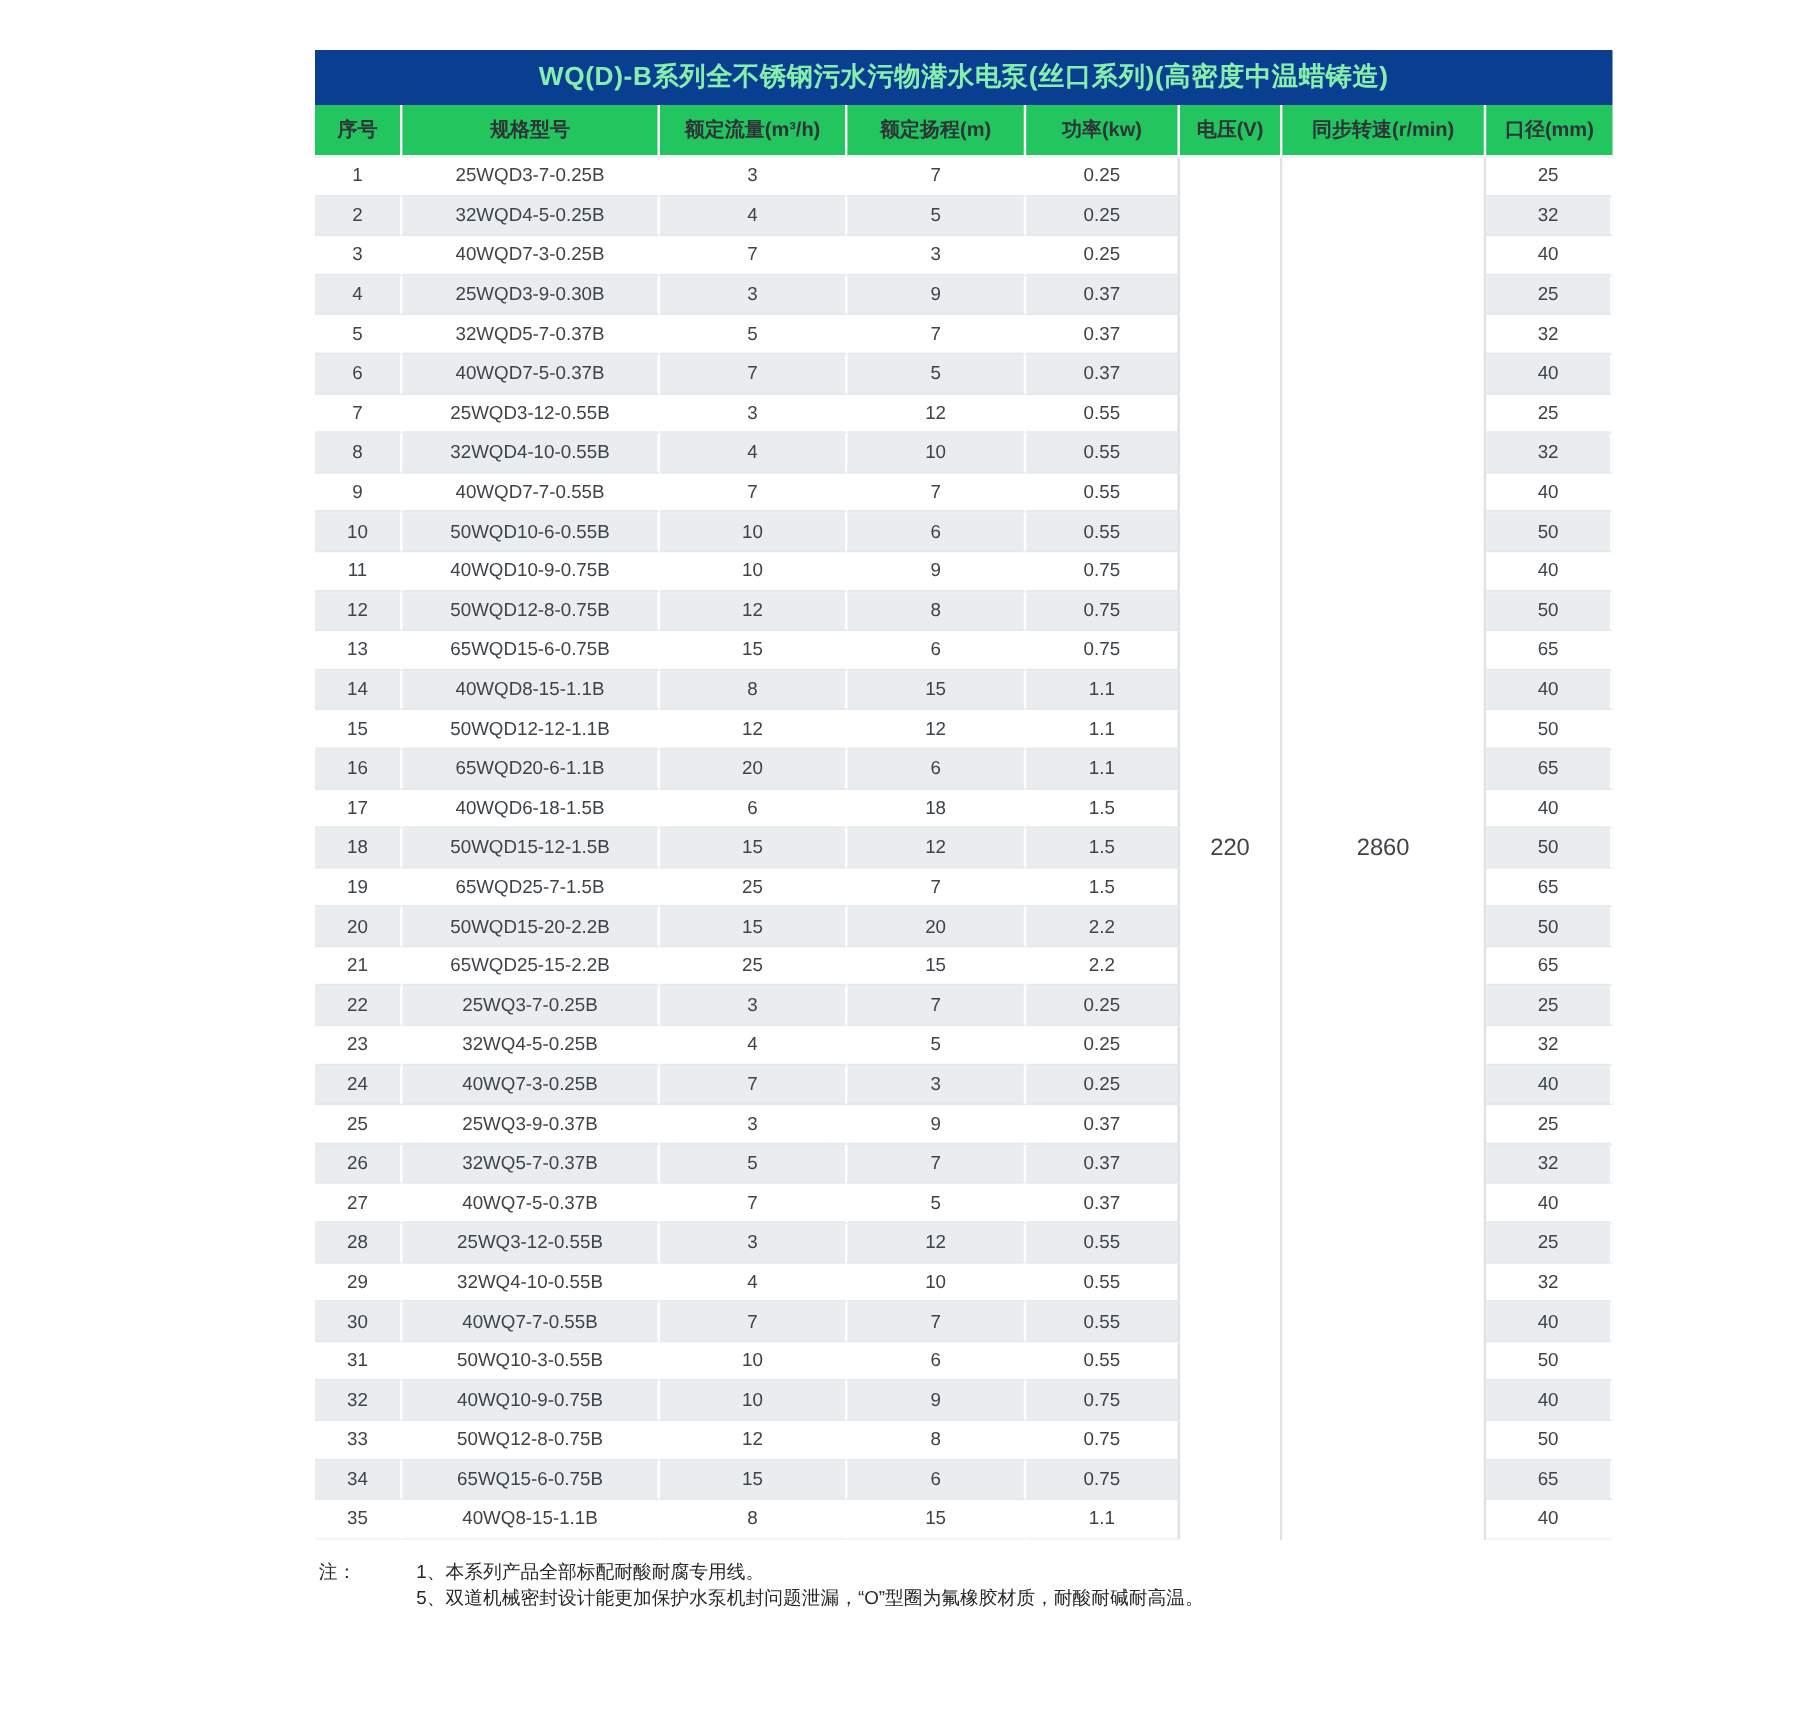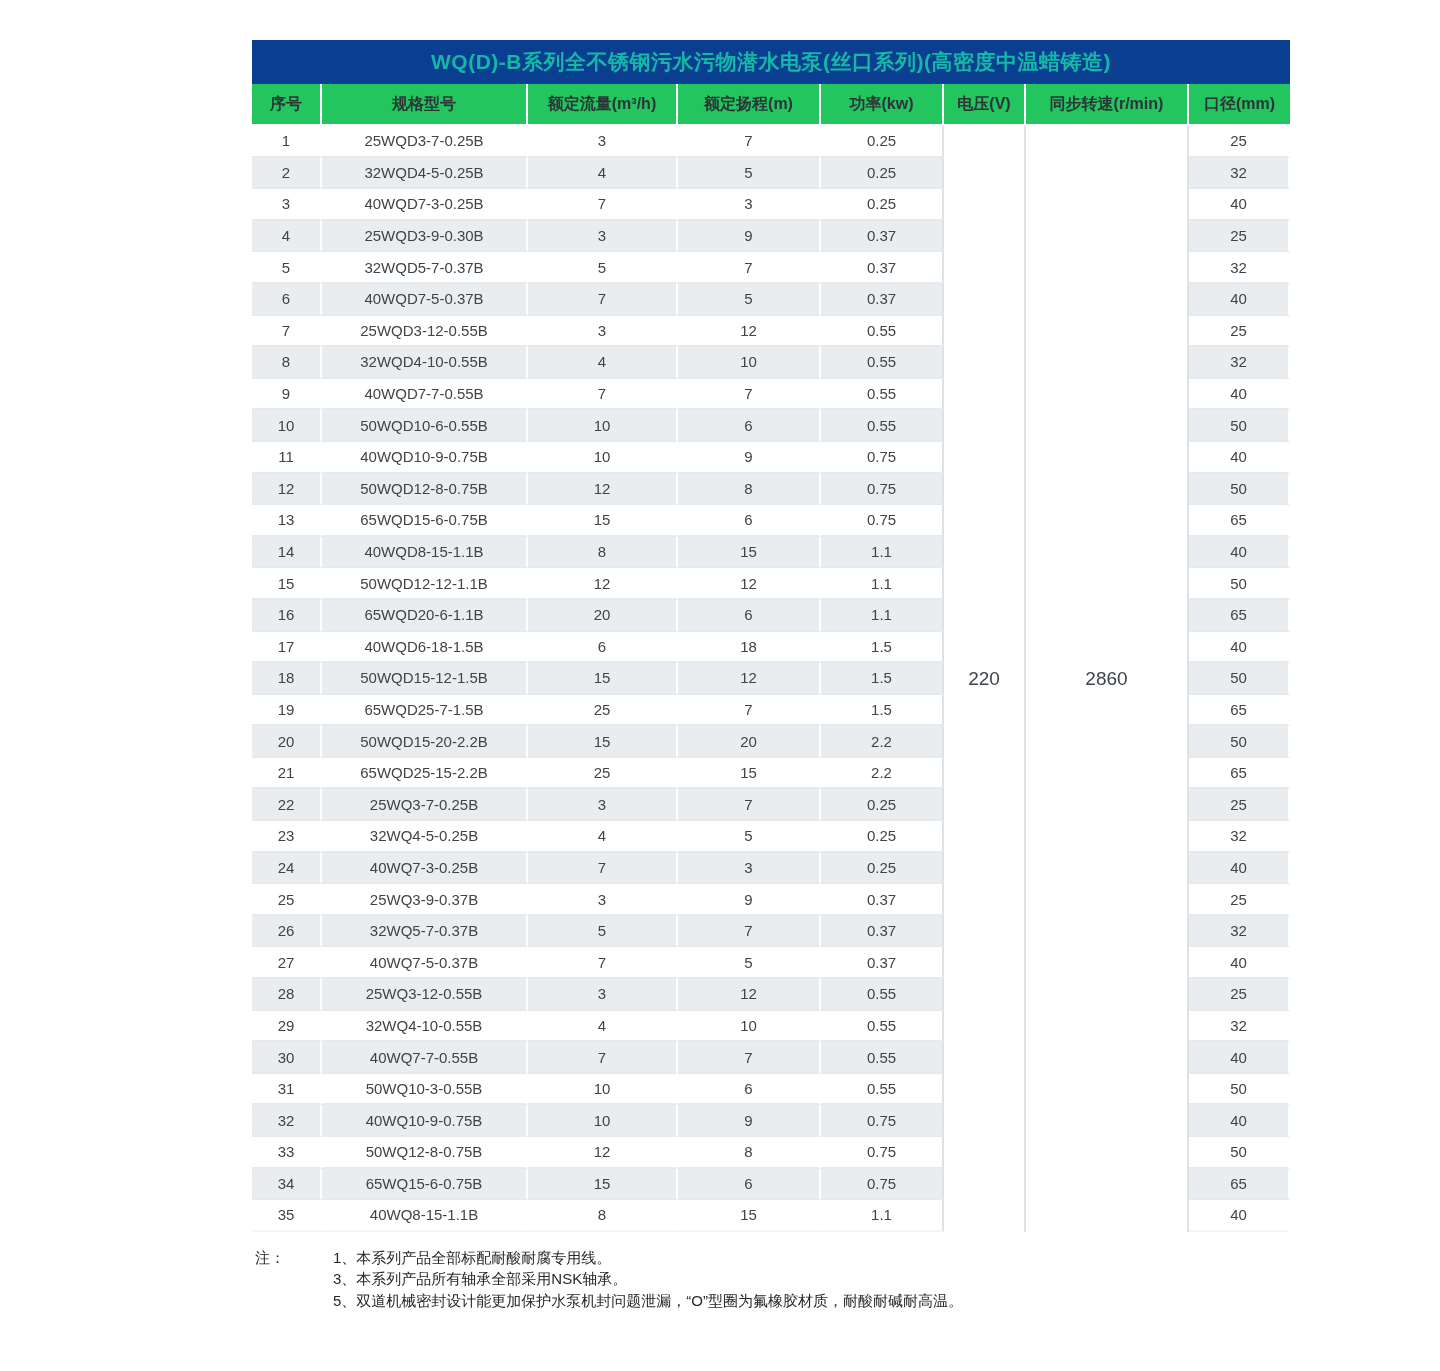--- a/index.html
+++ b/index.html
@@ -18,21 +18,21 @@
   .wrap {
     position: absolute;
     left: 252px;
     top: 40px;
     width: 1038px;
   }
   .title-bar {
     height: 44px;
     line-height: 44px;
     background: #0a3e91;
-    color: #14b8a6;
+    color: #86efac;
     font-size: 21px;
     font-weight: bold;
     text-align: center;
     letter-spacing: 0.5px;
   }
   table.spec {
     border-collapse: separate;
     border-spacing: 0;
     table-layout: fixed;
     width: 1038px;
@@ -396,19 +396,18 @@
             <td>1.1</td>
             <td>40</td>
           </tr>
         </tbody>
     </table>
 
     <div class="notes">
       <span class="notes-label">注：</span>
       <div class="notes-items">
           <div>1、本系列产品全部标配耐酸耐腐专用线。</div>
-          <div>3、本系列产品所有轴承全部采用NSK轴承。</div>
           <div>5、双道机械密封设计能更加保护水泵机封问题泄漏，“O”型圈为氟橡胶材质，耐酸耐碱耐高温。</div>
         </div>
     </div>
 
   </div>
 </div>
 
 </body></html>

